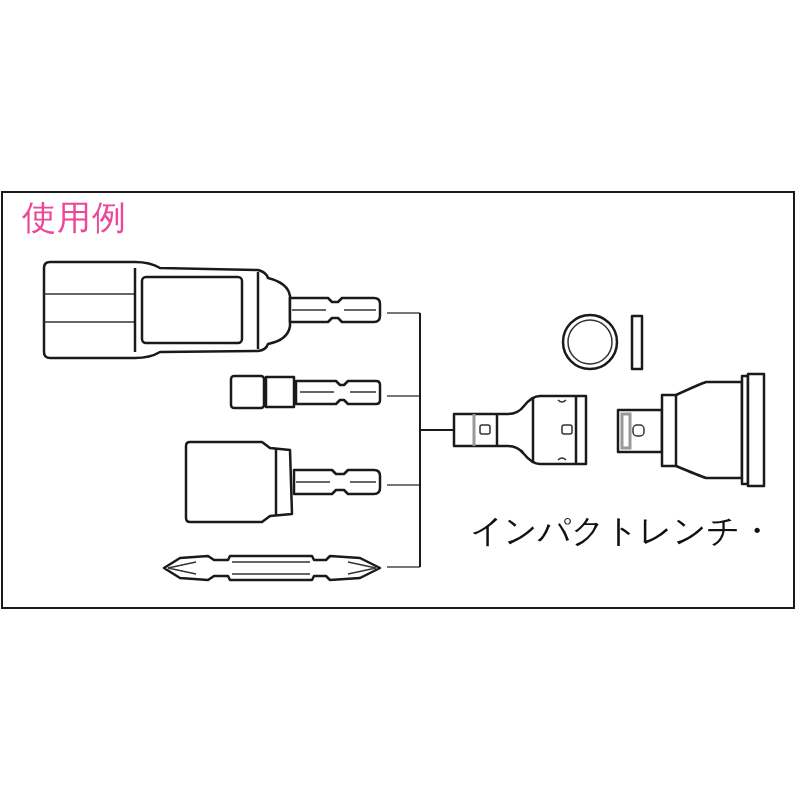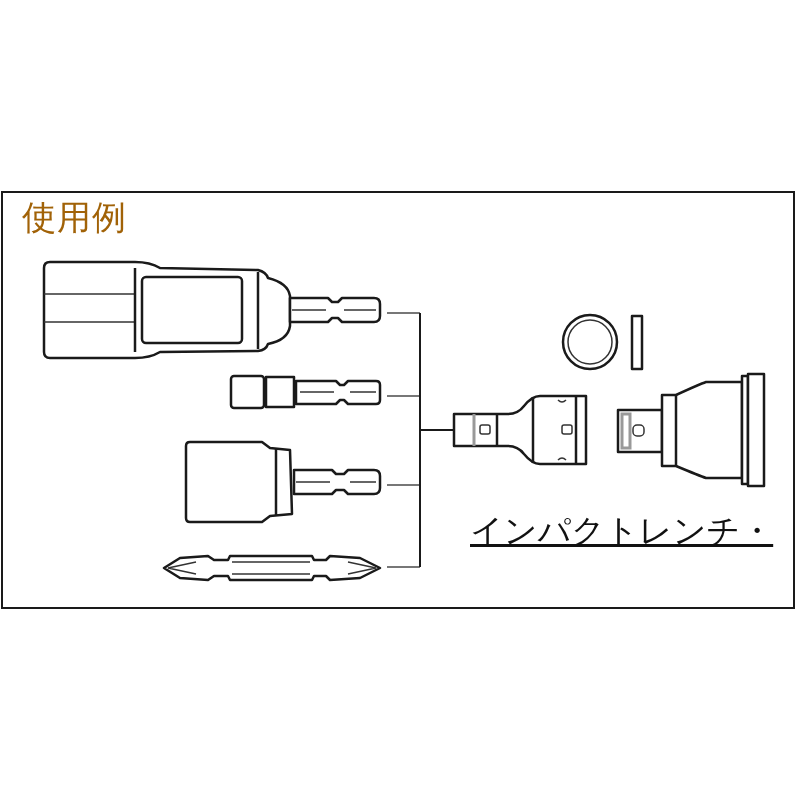--- a/index.html
+++ b/index.html
@@ -1,24 +1,24 @@
 <!DOCTYPE html>
 <html><head>
   <meta charset="utf-8">
   <style>
     html, body { margin: 0; padding: 0; background: #ffffff; }
     body { width: 800px; height: 800px; position: relative; overflow: hidden;
            font-family: "DejaVu Sans", "Liberation Sans", sans-serif; }
     .frame { position: absolute; left: 1px; top: 191px; width: 794px; height: 418px;
              border: 2px solid #1a1a1a; box-sizing: border-box; background: #fff; }
-    .title { position: absolute; left: 22px; top: 200px; font-size: 34px; color: #a16207;
+    .title { position: absolute; left: 22px; top: 200px; font-size: 34px; color: #ec4899;
              letter-spacing: 1px; line-height: 1; }
     .caption { position: absolute; left: 470px; top: 508px; font-size: 33px; color: #111;
                line-height: 46px; letter-spacing: 0px; }
-    .caption span { display: block; white-space: nowrap; text-decoration: underline; }
+    .caption span { display: block; white-space: nowrap; }
     svg.art { position: absolute; left: 0; top: 0; width: 800px; height: 800px; }
     .ln { stroke: #1a1a1a; stroke-width: 2.5; fill: #fff; stroke-linejoin: round; }
     .ln-thin { stroke: #333; stroke-width: 1.5; fill: none; }
     .conn { stroke: #1a1a1a; stroke-width: 2; fill: none; }
     .conn-soft { stroke: #777; stroke-width: 2; fill: none; }
     .shade { stroke: #999; stroke-width: 3; fill: none; }
   </style>
 </head>
 <body>
 

